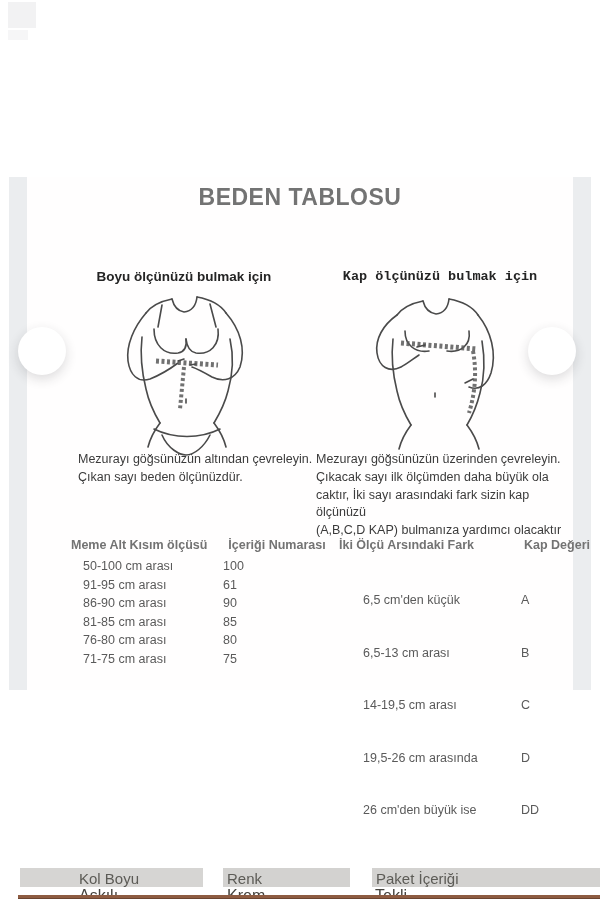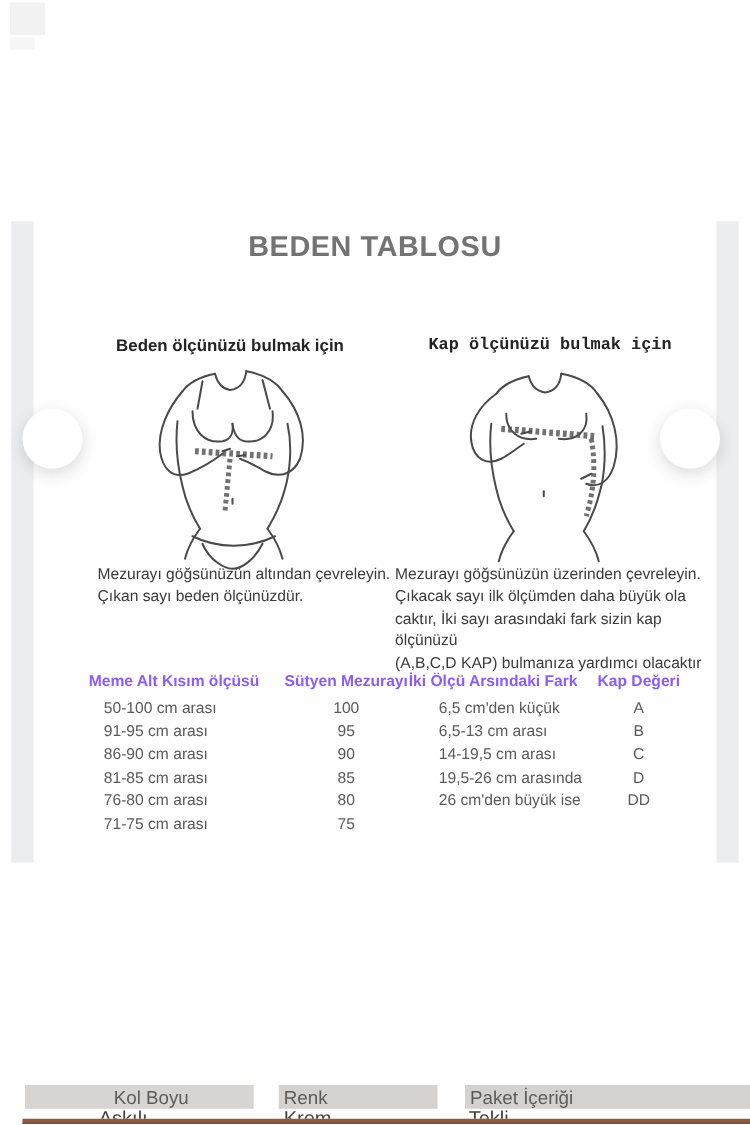--- a/index.html
+++ b/index.html
@@ -38,27 +38,27 @@
 
   .caption{
     position:absolute;top:274px;font-size:12.5px;line-height:1.42;
     color:#3b3b3b;white-space:pre-line;
   }
   .caption.left{left:51px;width:245px;}
   .caption.right{left:289px;width:262px;}
 
   .size-table{position:absolute;top:361px;display:grid;font-size:12.5px;}
   .size-table.band{left:44px;grid-template-columns:152px 108px;}
-  .size-table.cup{left:300px;grid-template-columns:148px 72px;}
-  .size-table .th{font-weight:700;color:#8b5cf6;padding-bottom:5px;}
+  .size-table.cup{left:312px;grid-template-columns:148px 72px;gap:34px;}
+  .size-table .th{font-weight:700;color:#737373;padding-bottom:5px;}
   .size-table .th.c2{text-align:center;}
   .size-table .td{color:#5a5a5a;line-height:18.6px;}
   .size-table.band .td.c1{padding-left:12px;}
   .size-table.cup  .td.c1{padding-left:24px;}
-  .size-table .td.c2{text-align:center;}
+  .size-table .td.c2{text-align:left;}
 
   .nav-btn{
     position:absolute;top:150px;width:48px;height:48px;border-radius:50%;
     background:#ffffff;border:none;box-shadow:0 4px 12px rgba(40,40,45,.16);
     cursor:pointer;padding:0;
   }
   .nav-btn.prev{left:18px;}
   .nav-btn.next{left:528px;}
 
   
@@ -87,21 +87,21 @@
 <div class="abs faint-patch" style="left:8px;top:2px;width:28px;height:26px;"></div>
 <div class="abs faint-patch" style="left:8px;top:30px;width:20px;height:10px;opacity:.7;"></div>
 
 <div class="carousel">
   <div class="gutter left"></div>
   <div class="gutter right"></div>
 
   <div class="slide">
     <div class="slide-title">BEDEN TABLOSU</div>
 
-    <div class="col-heading left">Beden ölçünüzü bulmak için</div>
+    <div class="col-heading left">Boyu ölçünüzü bulmak için</div>
     <div class="col-heading right">Kap ölçünüzü bulmak için</div>
 
     <svg class="illus left" viewBox="0 0 200 168">
       <path class="ln" d="M88,10 C90,18 94,22 100,23 C108,22 112,17 113,8"></path>
       <path class="ln" d="M88,10 C78,12 68,16 62,24"></path>
       <path class="ln" d="M113,8 C124,10 136,15 142,24"></path>
       <path class="ln" d="M62,24 C50,38 42,56 44,72 C46,86 54,94 66,90 C76,86 86,80 94,74"></path>
       <path class="ln" d="M142,24 C156,40 162,60 156,78 C151,90 140,94 128,88 C121,84 114,80 108,78"></path>
       <path class="ln" d="M58,48 C56,66 58,84 62,100 C65,114 70,124 76,134"></path>
       <path class="ln" d="M146,50 C150,68 148,88 144,102 C141,114 136,124 130,134"></path>
@@ -141,25 +141,25 @@
 
     <div class="caption right">Mezurayı göğsünüzün üzerinden çevreleyin.
 Çıkacak sayı ilk ölçümden daha büyük ola
 caktır, İki sayı arasındaki fark sizin kap ölçünüzü
 (A,B,C,D KAP) bulmanıza yardımcı olacaktır</div>
     <div class="caption left">Mezurayı göğsünüzün altından çevreleyin.
 Çıkan sayı beden ölçünüzdür.</div>
 
     <div class="size-table band">
       <div class="th c1">Meme Alt Kısım ölçüsü</div>
-      <div class="th c2">Sütyen Mezurayı</div>
+      <div class="th c2">İçeriği Numarası</div>
       <div class="td c1">50-100 cm arası</div>
       <div class="td c2">100</div>
       <div class="td c1">91-95 cm arası</div>
-      <div class="td c2">95</div>
+      <div class="td c2">61</div>
       <div class="td c1">86-90 cm arası</div>
       <div class="td c2">90</div>
       <div class="td c1">81-85 cm arası</div>
       <div class="td c2">85</div>
       <div class="td c1">76-80 cm arası</div>
       <div class="td c2">80</div>
       <div class="td c1">71-75 cm arası</div>
       <div class="td c2">75</div>
     </div>
 
@@ -180,21 +180,21 @@
   </div>
 
   <button class="nav-btn prev"></button>
   <button class="nav-btn next"></button>
 </div>
 
 <div class="pill p1"></div>
 <div class="pill p2"></div>
 <div class="pill p3"></div>
 
-<div class="attr-label" style="left:79px;margin-left:12px;">Kol Boyu</div>
+<div class="attr-label" style="left:79px;">Kol Boyu</div>
 <div class="attr-label" style="left:227px;">Renk</div>
 <div class="attr-label" style="left:376px;">Paket İçeriği</div>
 
 <div class="attr-values">
   <div class="attr-value" style="left:79px;">Askılı</div>
   <div class="attr-value" style="left:227px;">Krem</div>
   <div class="attr-value" style="left:375px;">Tekli</div>
 </div>
 
 <div class="divider-line"></div>

